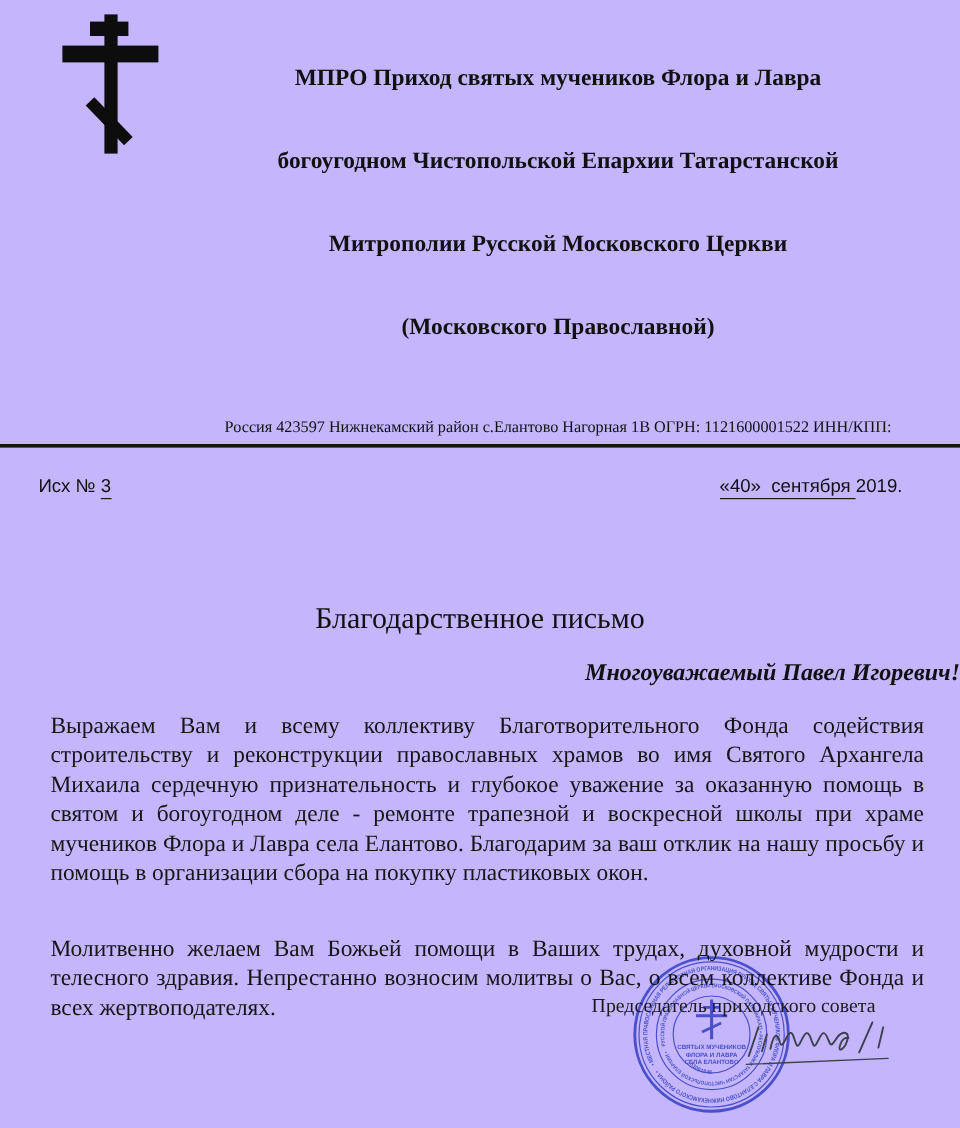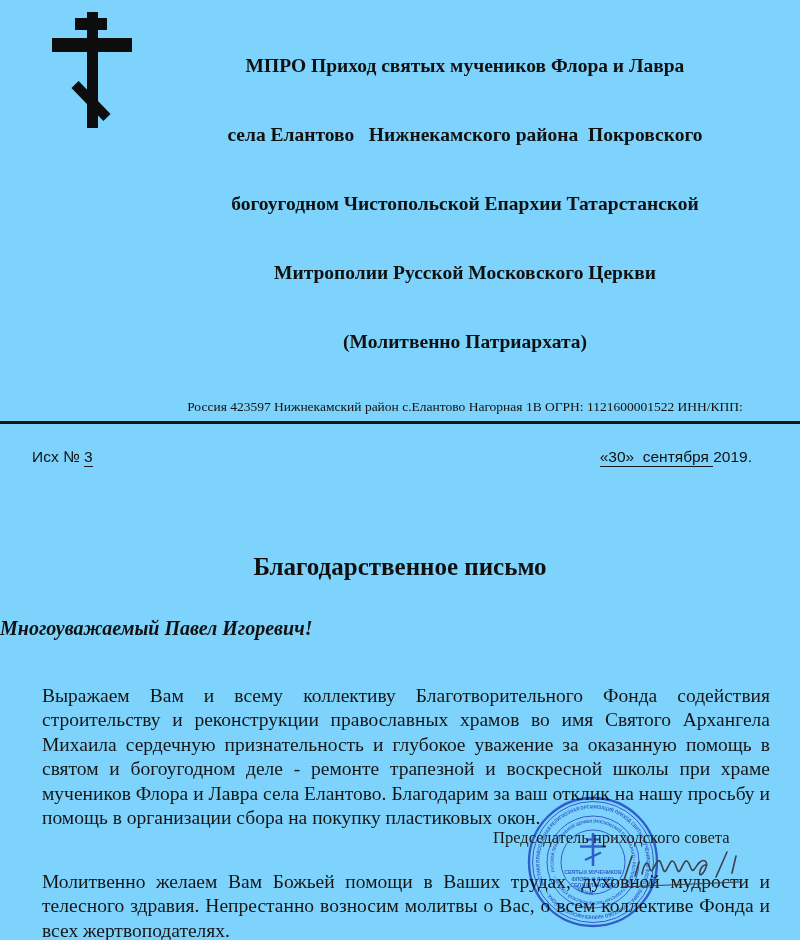--- a/index.html
+++ b/index.html
@@ -1,39 +1,39 @@
 <!DOCTYPE html>
 <html style="--stamp-color: #4a5cc5; --ink-color: #3d414f;"><head>
 <meta charset="utf-8">
 <style>
   * { margin:0; padding:0; box-sizing:border-box; }
   html,body { background:#fff; }
   .page {
     position:relative; width:800px; height:940px; margin:0 auto;
-    background:#7dd3fc; color:#111; overflow:hidden;
+    background:#c4b5fd; color:#111; overflow:hidden;
     font-family:"Liberation Serif","DejaVu Serif",serif;
   }
   
   .letterhead { position:relative; padding:8px 10px 0 140px; }
   .cross-logo { position:absolute; left:48px; top:8px; width:90px; height:125px; }
   .org-lines { text-align:center; font-weight:bold; font-size:19.5px; line-height:23px; white-space:pre-wrap; }
-  .addr-lines { text-align:center; font-size:13.5px; line-height:15.5px; margin-top:0; }
+  .addr-lines { text-align:center; font-size:13.5px; line-height:15.5px; margin-top:18px; }
   .rule { border-top:3px solid #141414; margin-top:6px; width:100%; }
   
   .ref-row {
     display:flex; justify-content:space-between; margin:24px 48px 0 32px;
     font-family:"Liberation Sans","DejaVu Sans",sans-serif; font-size:15.5px; white-space:pre-wrap;gap:13px;
   }
   .u { border-bottom:1px solid #1a1a1a; padding-bottom:1px; }
   
-  .title { text-align:center; font-size:25px; font-weight:bold; margin-top:87px; }
-  .salutation { text-align:left; font-size:20px; font-weight:bold; font-style:italic; margin-top:36px; }
+  .title { text-align:center; font-size:25px; font-weight:normal; margin-top:87px; }
+  .salutation { text-align:right; font-size:20px; font-weight:bold; font-style:italic; margin-top:20px; }
   .body-text { margin:0 30px 0 42px; }
   .body-text p { font-size:19.5px; line-height:24.5px; text-align:justify; color:#161616; }
-  .p1 { margin-top:44px;font-family:Liberation Serif, serif; }
+  .p1 { margin-top:21px;font-family:Liberation Serif, serif; }
   .p2 { margin-top:39px; }
   
   .sig-area { position:absolute; left:0; top:788px; width:100%; height:152px; }
   .stamp { position:absolute; left:524px; top:5px; width:138px; height:138px;
            color:var(--stamp-color,#4a5cc5); opacity:.88; mix-blend-mode:multiply; }
   .sig-text { position:absolute; left:493px; top:38px; font-size:16.5px; line-height:23px; color:#1b1b1b; }
   .scribble { position:absolute; left:620px; top:58px; width:135px; height:45px; color:var(--ink-color,#3d414f); }
 </style>
 </head>
 <body>
@@ -44,35 +44,34 @@
     <svg class="cross-logo" viewBox="0 0 90 125" aria-hidden="true">
       <g fill="#0d0d0d">
         <rect x="39" y="4" width="11" height="116"></rect>
         <rect x="27" y="10" width="32" height="12"></rect>
         <rect x="4" y="30" width="80" height="14"></rect>
         <rect x="20" y="88" width="46" height="10" transform="rotate(46 43 93)"></rect>
       </g>
     </svg>
     <div class="org-lines">
       <div>МПРО Приход святых мучеников Флора и Лавра</div>
-      <div>села Елантово   Нижнекамского района  Покровского</div>
       <div>богоугодном Чистопольской Епархии Татарстанской</div>
       <div>Митрополии Русской Московского Церкви</div>
-      <div>(Молитвенно Патриархата)</div>
+      <div>(Московского Православной)</div>
     </div>
     <div class="addr-lines">
       <div>Россия 423597 Нижнекамский район с.Елантово Нагорная 1В ОГРН: 1121600001522 ИНН/КПП:</div>
     </div>
   </div>
 
   <div class="rule"></div>
 
   <div class="ref-row">
     <div><span>Исх № </span><span class="u">3</span></div>
-    <div><span class="u">«30»  сентября </span><span>2019.</span></div>
+    <div><span class="u">«40»  сентября </span><span>2019.</span></div>
   </div>
 
   <h1 class="title">Благодарственное письмо</h1>
   <div class="salutation">Многоуважаемый Павел Игоревич!</div>
 
   <div class="body-text">
     <p class="p1">Выражаем Вам и всему коллективу Благотворительного Фонда содействия строительству и реконструкции православных храмов во имя Святого Архангела Михаила сердечную признательность и глубокое уважение за оказанную помощь в святом и богоугодном деле - ремонте трапезной и воскресной школы при храме мучеников Флора и Лавра села Елантово. Благодарим за ваш отклик на нашу просьбу и помощь в организации сбора на покупку пластиковых окон.</p>
     <p class="p2">Молитвенно желаем Вам Божьей помощи в Ваших трудах, духовной мудрости и телесного здравия. Непрестанно возносим молитвы о Вас, о всем коллективе Фонда и всех жертвоподателях.</p>
 
   </div>

